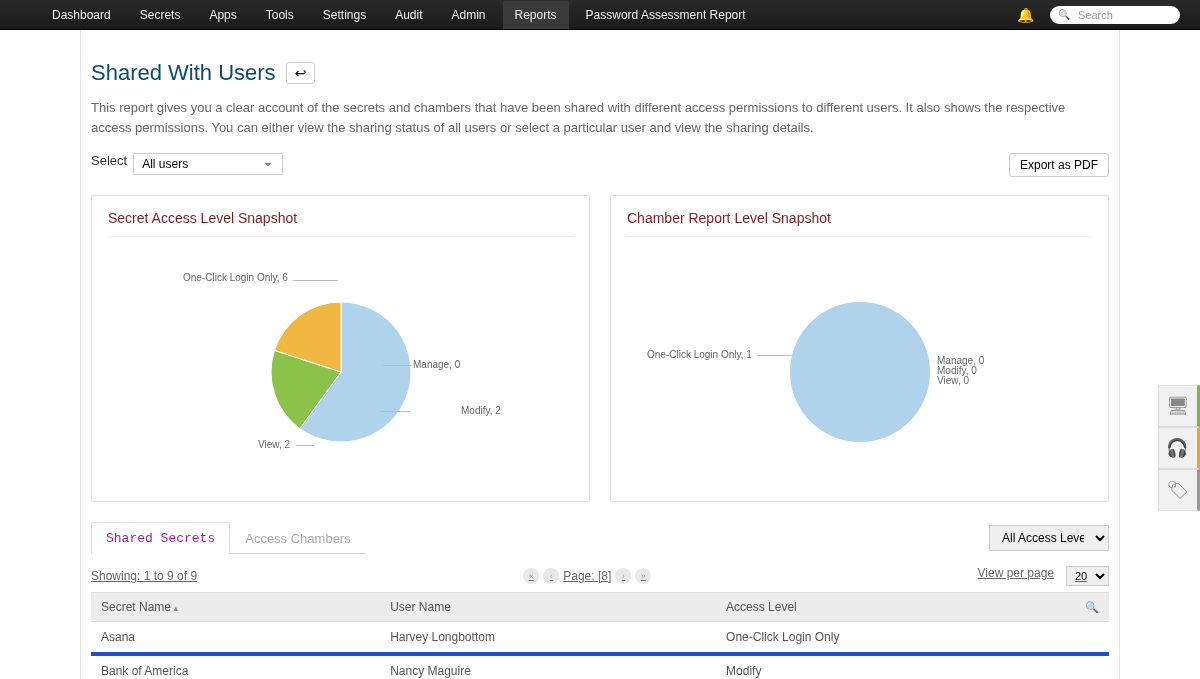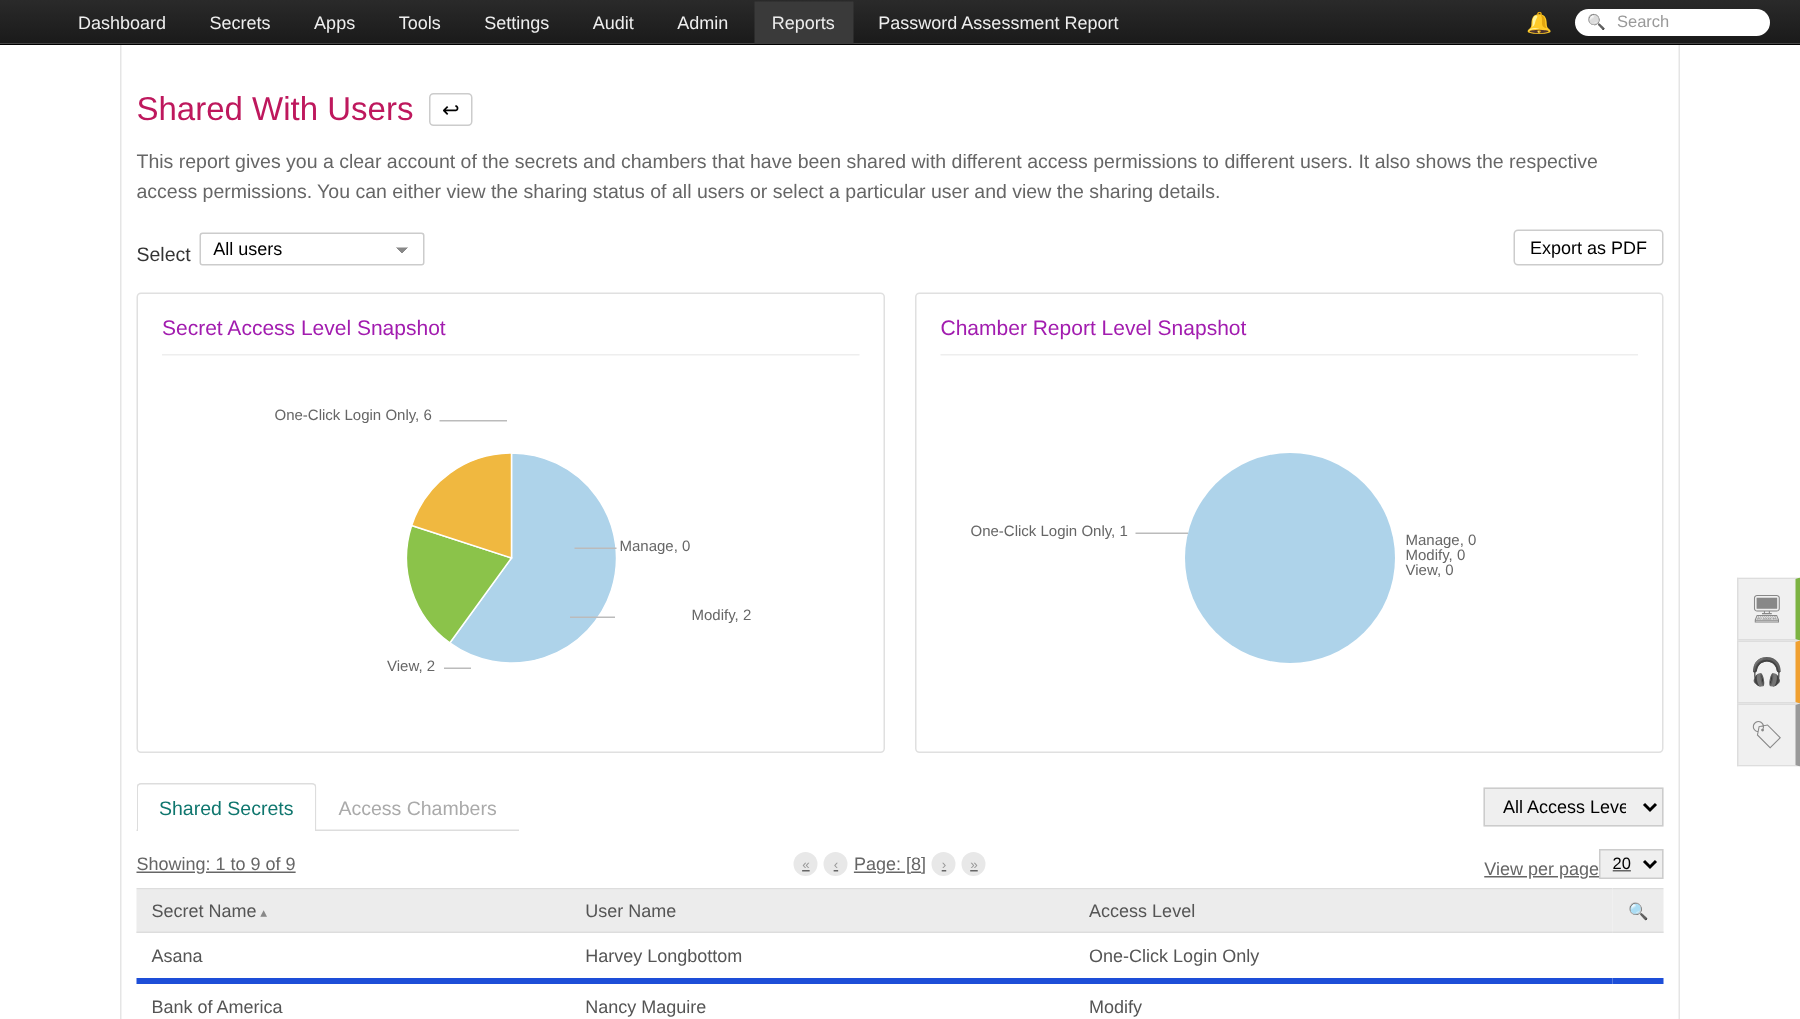--- a/index.html
+++ b/index.html
@@ -8,45 +8,45 @@
 .topnav-items { display: flex; gap: 5px; margin-left: 20px; }
 .topnav-item { color: #eee; padding: 7px 12px; font-size: 12px; cursor: pointer; }
 .topnav-item.active { background: #3a3a3a; }
 .topnav-right { margin-left: auto; display: flex; align-items: center; gap: 15px; }
 .search-box { background: #fff; border-radius: 12px; padding: 3px 10px 3px 28px; width: 130px; position: relative; font-size: 11px; color: #999; }
 .search-box::before { content: "🔍"; position: absolute; left: 8px; top: 3px; font-size: 10px; filter: grayscale(1); }
 .bell-icon { color: #ccc; font-size: 14px; cursor: pointer; }
 
 .page { max-width: 1040px; margin: 0 auto; padding: 30px 10px; border-left: 1px solid #e5e5e5; border-right: 1px solid #e5e5e5; min-height: 679px; }
 .page-title-row { display: flex; align-items: center; gap: 10px; margin-bottom: 12px; }
-.page-title { font-size: 22px; font-weight: 400; color: #be185d; }
+.page-title { font-size: 22px; font-weight: 400; color: #0c4a6e; }
 .back-btn { border: 1px solid #ccc; background: #fff; border-radius: 3px; padding: 2px 8px; cursor: pointer; font-size: 14px; }
 .page-desc { font-size: 13px; color: #666; line-height: 1.5; margin-bottom: 16px; }
 
-.controls-row { display: flex; align-items: flex-end; margin-bottom: 18px; }
+.controls-row { display: flex; align-items: flex-start; margin-bottom: 18px; }
 .select-label { font-size: 13px; margin-right: 6px; }
 .user-select { border: 1px solid #ccc; padding: 3px 30px 3px 8px; font-size: 12px; border-radius: 2px; background: #fff; appearance: none; background-image: linear-gradient(45deg, transparent 50%, #888 50%), linear-gradient(135deg, #888 50%, transparent 50%); background-position: calc(100% - 14px) 9px, calc(100% - 10px) 9px; background-size: 4px 4px; background-repeat: no-repeat; width: 150px; }
 .export-btn { margin-left: auto; border: 1px solid #ccc; background: #fff; padding: 4px 10px; font-size: 12px; border-radius: 3px; cursor: pointer; }
 
 .charts-row { display: flex; gap: 20px; margin-bottom: 20px; }
 .chart-panel { border: 1px solid #e0e0e0; border-radius: 3px; padding: 14px 16px; flex: 1; }
-.chart-title { font-size: 14px; font-weight: 400; color: #a21caf; padding-bottom: 10px; border-bottom: 1px solid #eee; margin-bottom: 20px; }
+.chart-title { font-size: 14px; font-weight: 400; color: #7f1d1d; padding-bottom: 10px; border-bottom: 1px solid #eee; margin-bottom: 20px; }
 .chart-body { height: 230px; position: relative; }
 
 .tabs-row { display: flex; align-items: center; margin-bottom: 12px; }
 .tabs { display: flex; border-bottom: 1px solid #ddd; }
 .tab { padding: 8px 14px; font-size: 13px; cursor: pointer; color: #aaa; border: 1px solid transparent; border-bottom: none; margin-bottom: -1px; }
-.tab.active { color: #0f766e; border-color: #ddd; background: #fff; border-radius: 3px 3px 0 0; }
+.tab.active { color: #a21caf; border-color: #ddd; background: #fff; border-radius: 3px 3px 0 0; font-family: Liberation Mono, monospace; }
 .access-filter { margin-left: auto; border: 1px solid #ccc; padding: 4px 8px; font-size: 12px; width: 120px; }
 
 .table-controls { display: flex; align-items: center; font-size: 12px; color: #666; margin-bottom: 6px; text-decoration: underline; }
 .showing-text { }
 .pager { margin: 0 auto; display: flex; align-items: center; gap: 4px; }
 .pager-btn { width: 16px; height: 16px; border-radius: 50%; background: #e8e8e8; display: inline-flex; align-items: center; justify-content: center; font-size: 9px; color: #999; cursor: pointer; }
-.vpp { display: flex; align-items: flex-end; gap: 0; }
+.vpp { display: flex; align-items: flex-start; gap: 12px; }
 .vpp select { border: 1px solid #ccc; padding: 2px 4px; font-size: 11px; }
 
 .data-table { width: 100%; border-collapse: collapse; }
 .data-table th { background: #ececec; text-align: left; padding: 7px 10px; font-size: 12px; font-weight: 400; color: #555; border-top: 1px solid #ddd; border-bottom: 1px solid #ddd; }
 .data-table th.sort::after { content: " \25B4"; font-size: 9px; color: #888; }
 .data-table th:last-child { text-align: right; }
 .data-table td { padding: 8px 10px; font-size: 12px; color: #555; border-bottom: 4px solid #1d4ed8; }
 .search-col-icon { color: #aaa; font-size: 11px; }
 
 .side-buttons { position: fixed; right: 0; top: 385px; display: flex; flex-direction: column; }

